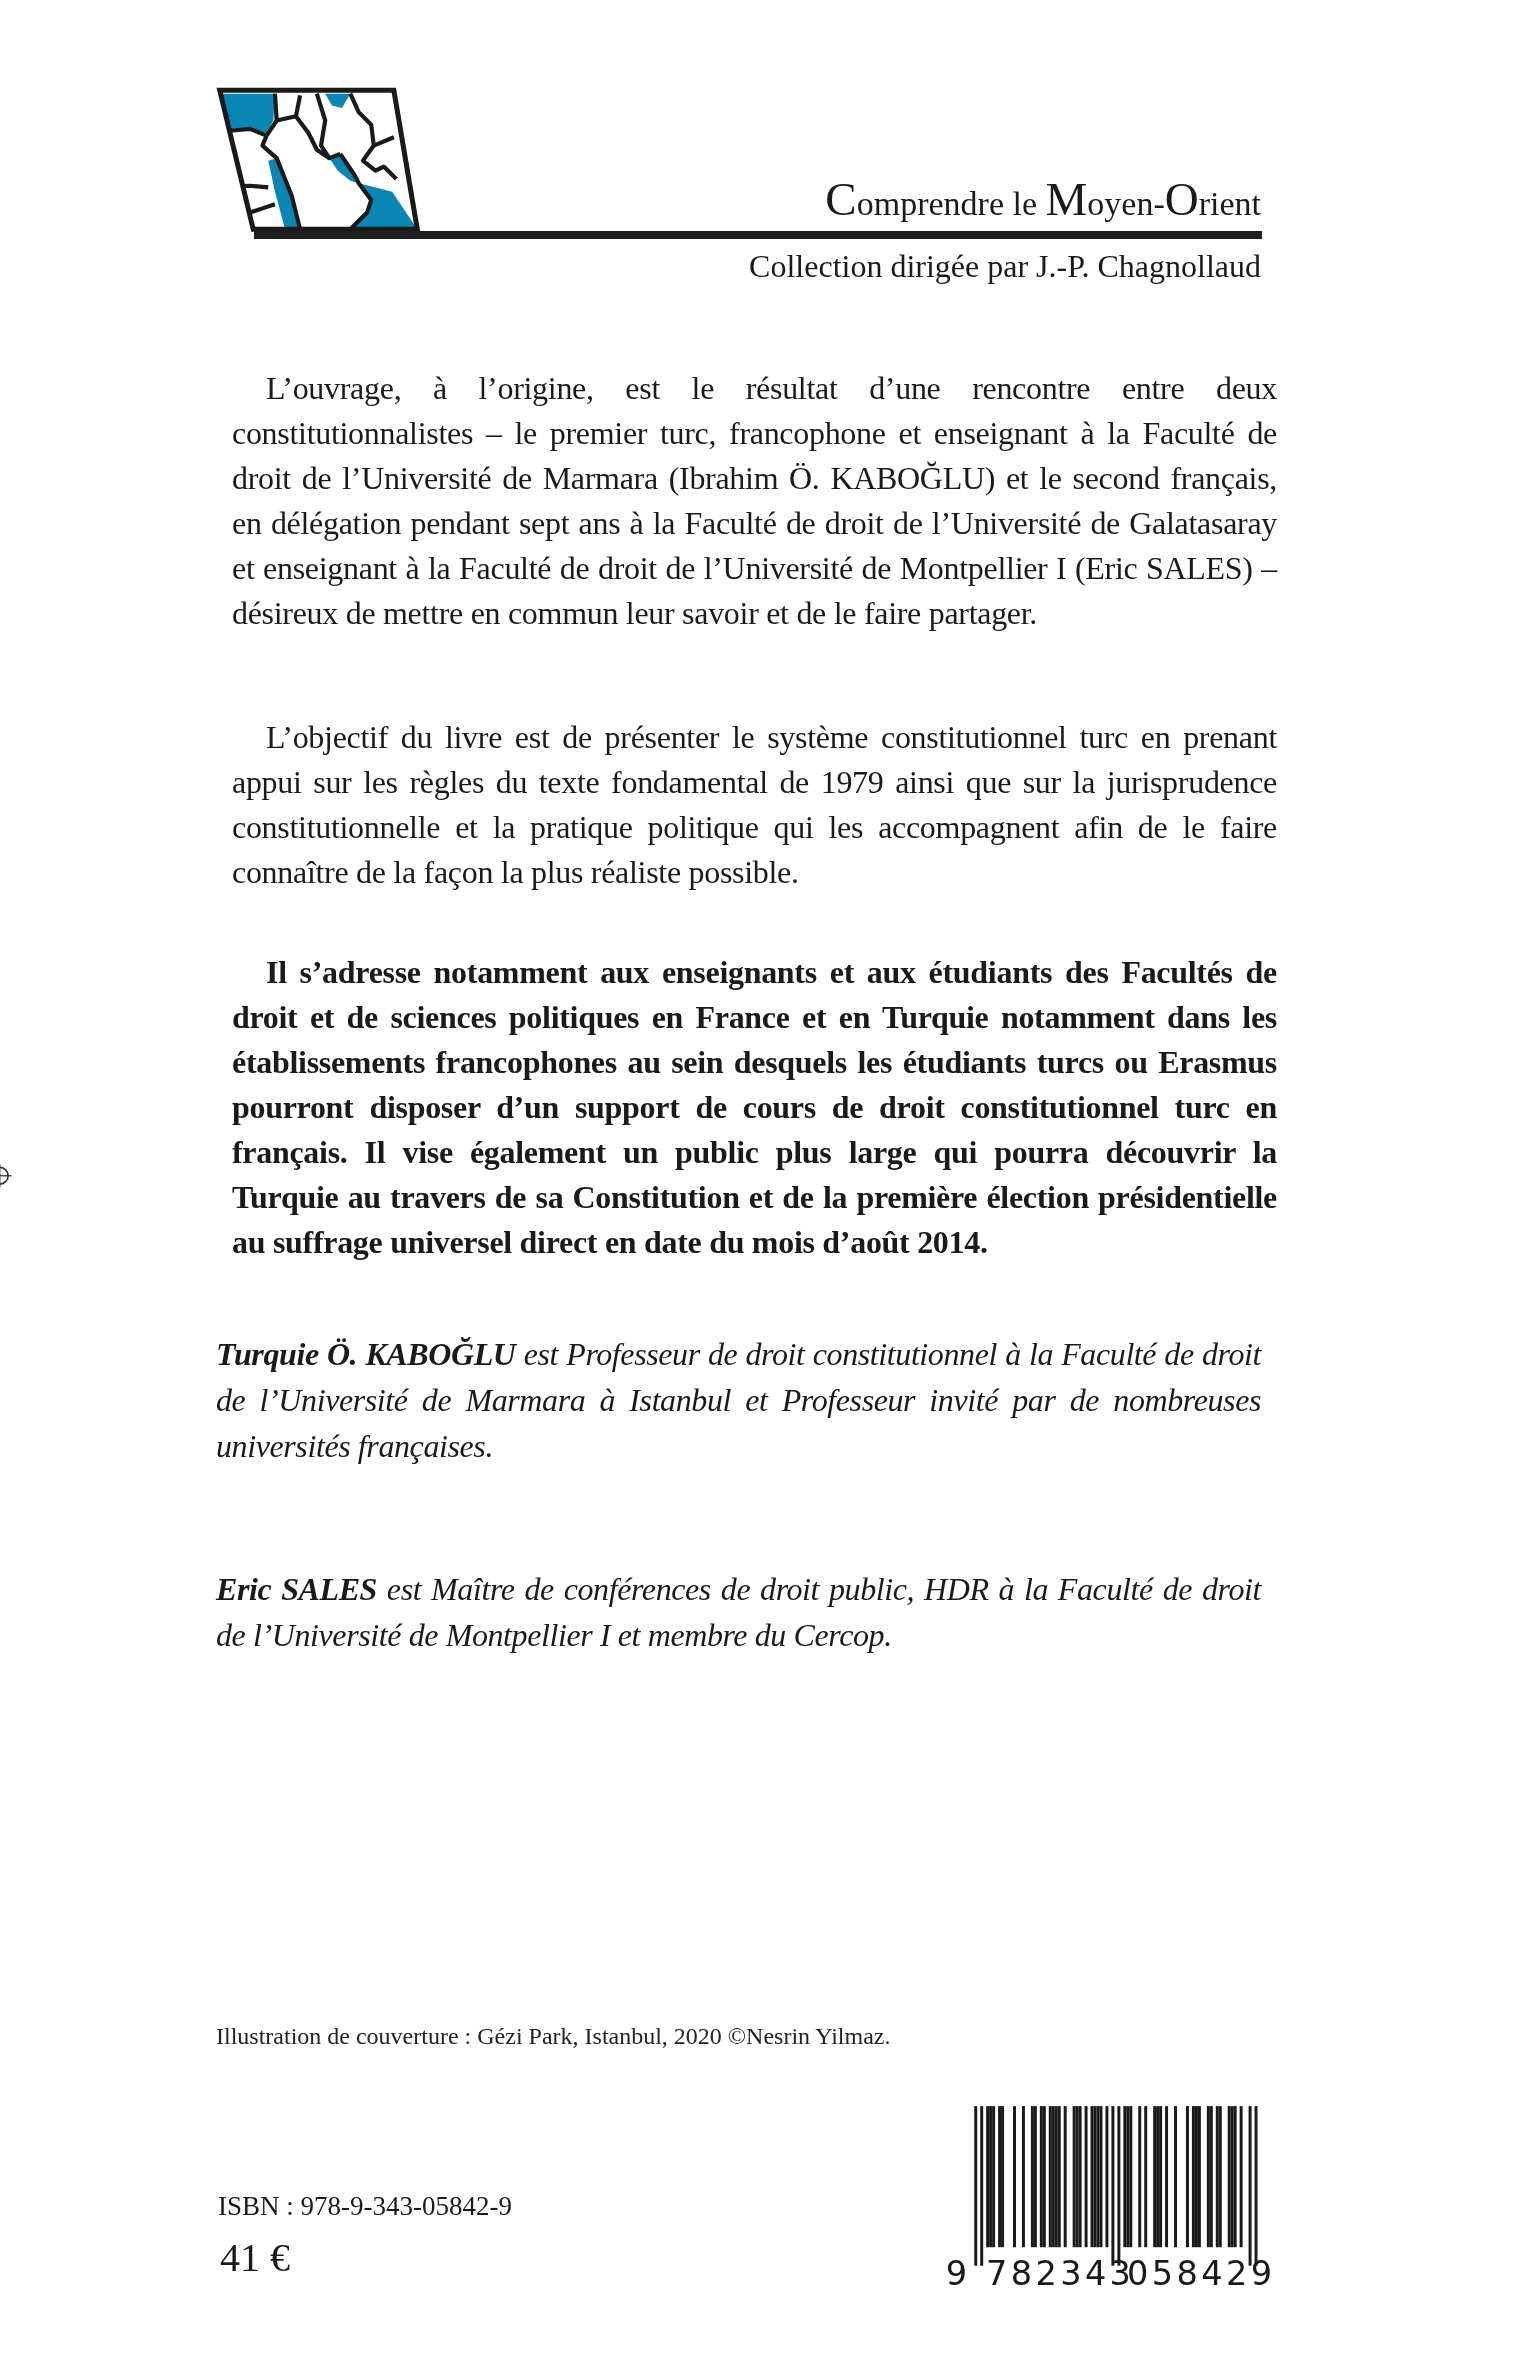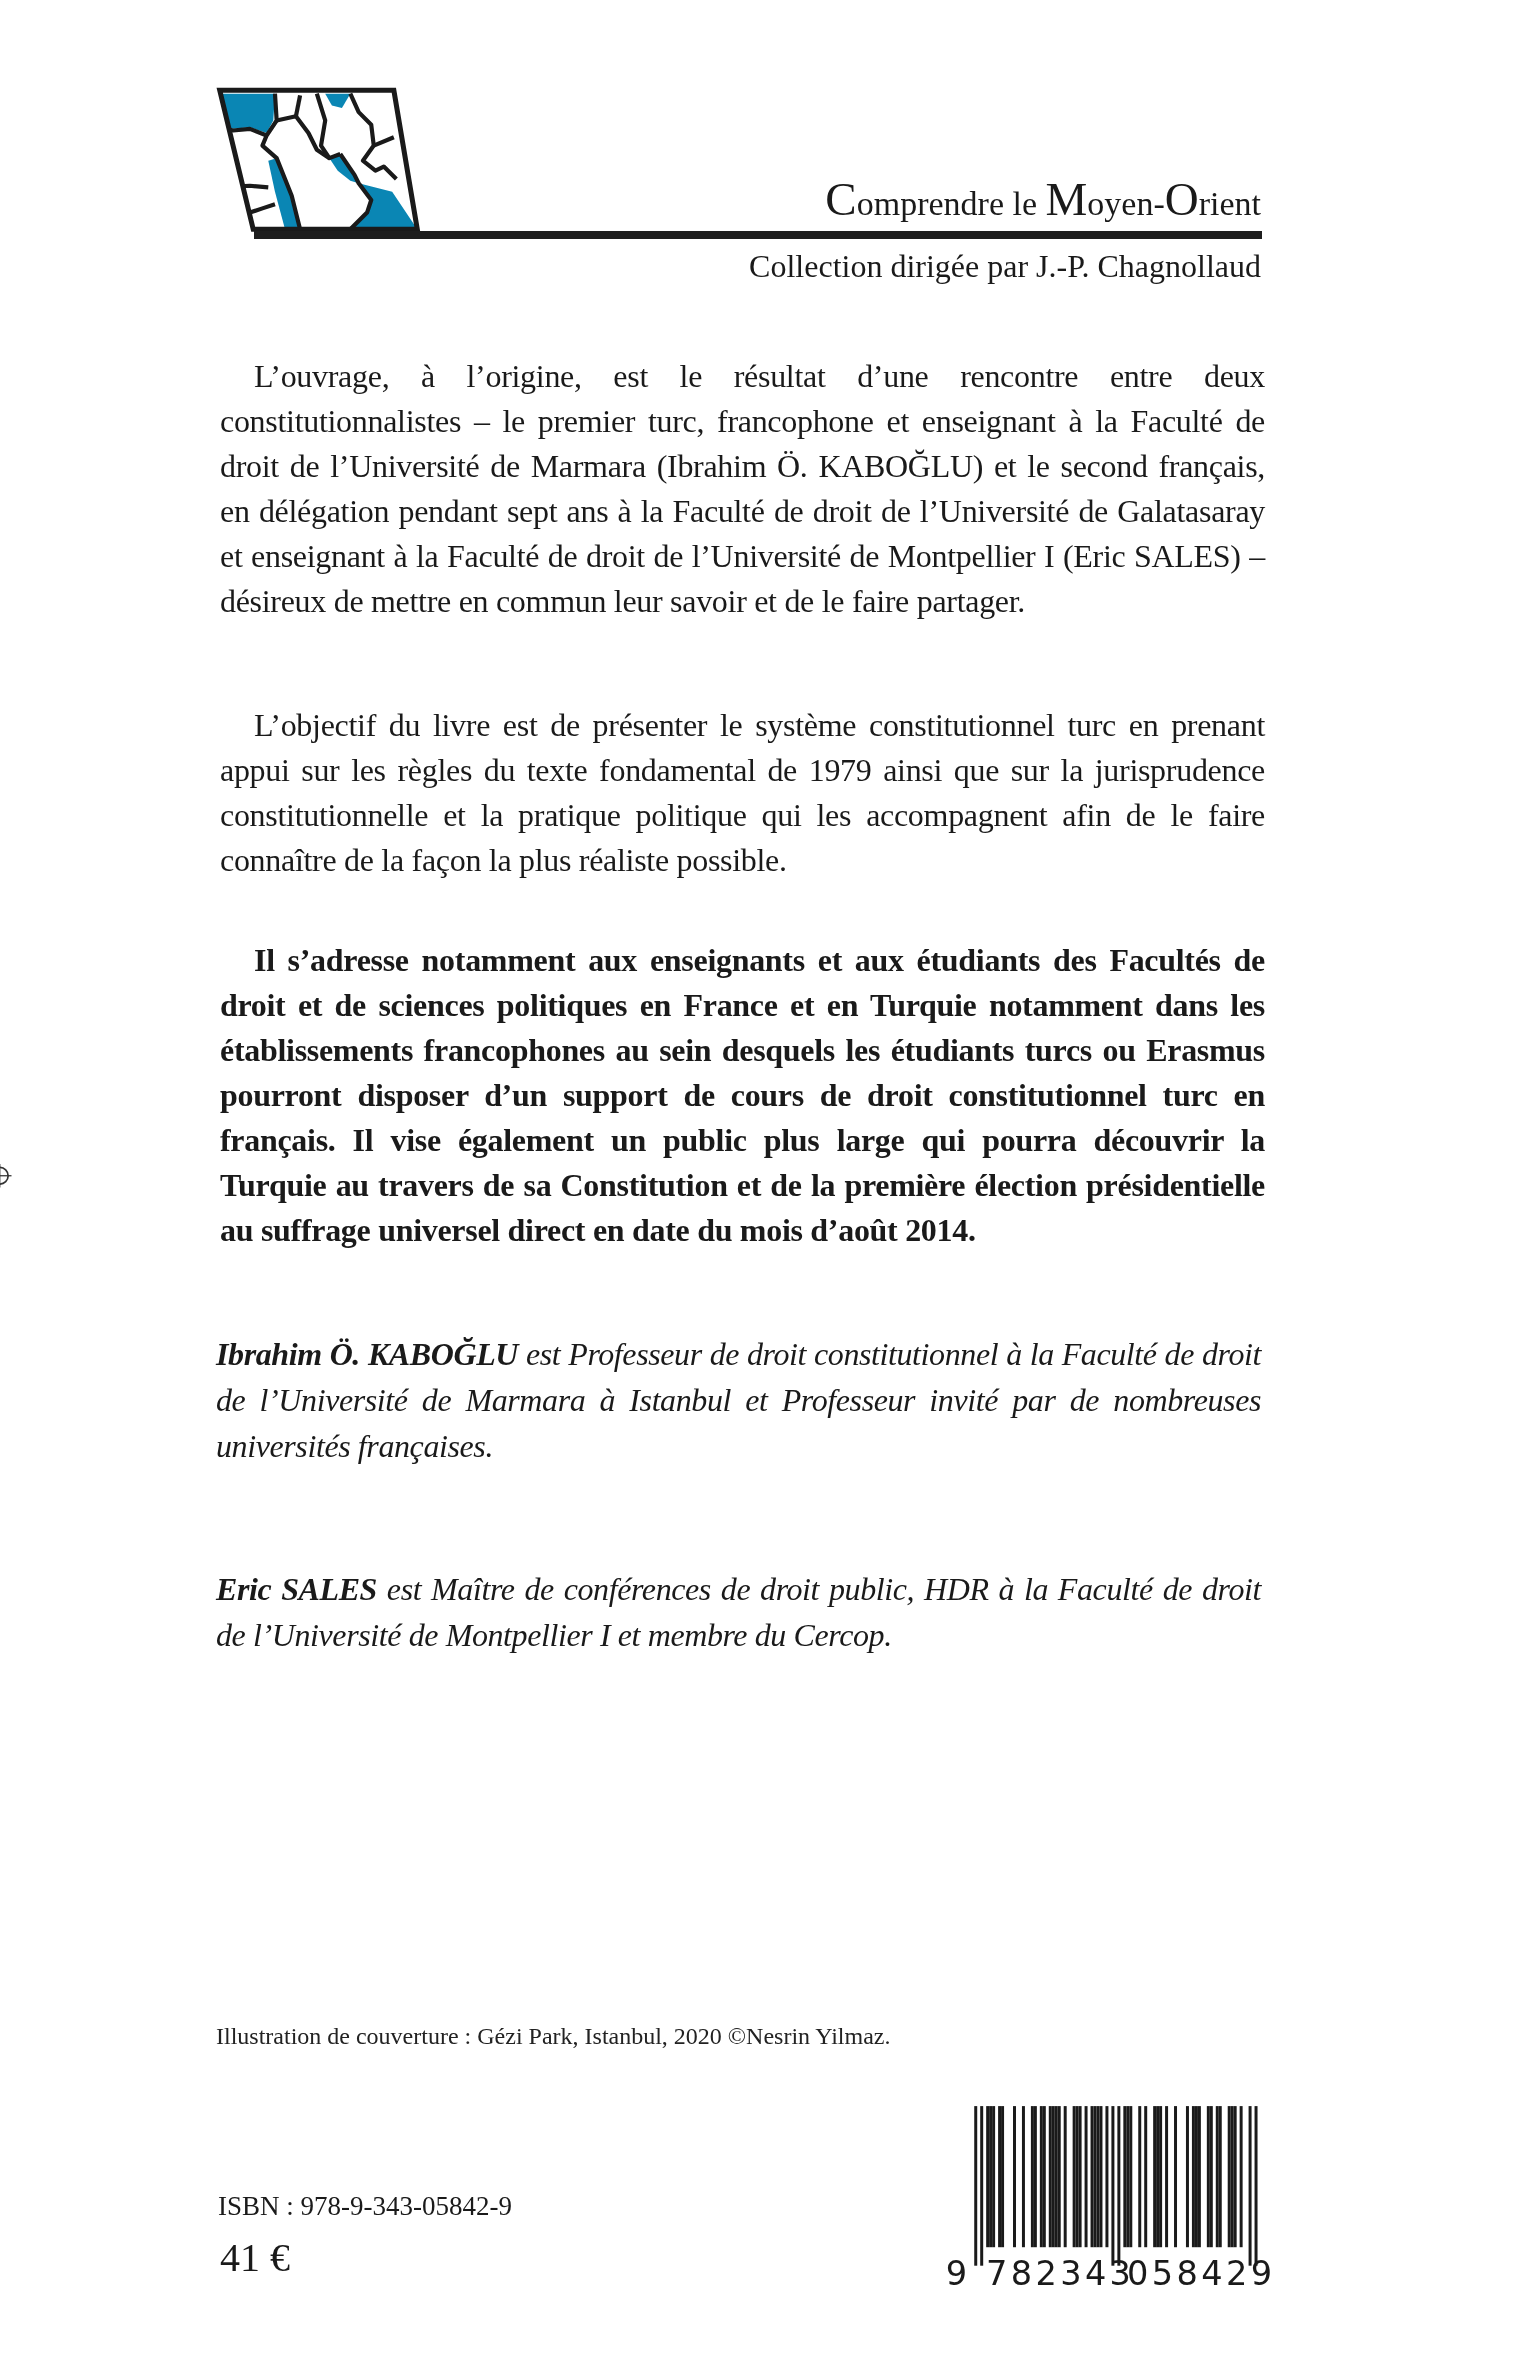--- a/index.html
+++ b/index.html
@@ -7,21 +7,21 @@
          font-family: "Liberation Serif", "DejaVu Serif", serif; color: #1a1a1a; }
 
   .logo { position: absolute; left: 216px; top: 87px; width: 277px; height: 149px; }
   .rule { position: absolute; left: 254px; top: 231px; width: 1008px; height: 8.4px; background: #1e1e1e; }
 
   .series-title { position: absolute; right: 273px; top: 172px; font-size: 34px; white-space: nowrap; text-align: center; }
   .series-title .cap { font-size: 47px; }
   .series-sub { position: absolute; right: 273px; top: 248px; font-size: 32px; white-space: nowrap; }
 
   .body-text { position: absolute; left: 216px; width: 1045px; font-size: 32px; line-height: 45px;
-               text-align: justify; text-indent: 34px; margin: 4px; letter-spacing: -0.3px; }
+               text-align: justify; text-indent: 34px; margin: 16px; letter-spacing: -0.3px; }
   .p1 { top: 350px; }
   .p2 { top: 699px; }
   .p3 { top: 934px; font-weight: bold; }
 
   .bio { position: absolute; left: 216px; width: 1045px; font-size: 32px; line-height: 46px;
          font-style: italic; margin: 0; text-align: justify; letter-spacing: -0.4px; }
   .bio b { font-weight: bold; }
   .bio1 { top: 1331px; }
   .bio2 { top: 1566px; }
 
@@ -73,21 +73,21 @@
 
 <div class="series-title">
   <span class="cap">C</span><span>omprendre le </span><span class="cap">M</span><span>oyen-</span><span class="cap">O</span><span>rient</span>
 </div>
 <div class="series-sub">Collection dirigée par J.-P. Chagnollaud</div>
 
 <p class="body-text p1">L’ouvrage, à l’origine, est le résultat d’une rencontre entre deux constitutionnalistes – le premier turc, francophone et enseignant à la Faculté de droit de l’Université de Marmara (Ibrahim Ö. KABOĞLU) et le second français, en délégation pendant sept ans à la Faculté de droit de l’Université de Galatasaray et enseignant à la Faculté de droit de l’Université de Montpellier I (Eric SALES) – désireux de mettre en commun leur savoir et de le faire partager.</p>
 <p class="body-text p2">L’objectif du livre est de présenter le système constitutionnel turc en prenant appui sur les règles du texte fondamental de 1979 ainsi que sur la jurisprudence constitutionnelle et la pratique politique qui les accompagnent afin de le faire connaître de la façon la plus réaliste possible.</p>
 <p class="body-text p3">Il s’adresse notamment aux enseignants et aux étudiants des Facultés de droit et de sciences politiques en France et en Turquie notamment dans les établissements francophones au sein desquels les étudiants turcs ou Erasmus pourront disposer d’un support de cours de droit constitutionnel turc en français. Il vise également un public plus large qui pourra découvrir la Turquie au travers de sa Constitution et de la première élection présidentielle au suffrage universel direct en date du mois d’août 2014.</p>
 
-<p class="bio bio1"><b>Ibrahim Ö. KABOĞLU</b><span> est Professeur de droit constitutionnel à la Faculté de droit de l’Université de Marmara à Istanbul et Professeur invité par de nombreuses universités françaises.</span></p>
+<p class="bio bio1"><b>Turquie Ö. KABOĞLU</b><span> est Professeur de droit constitutionnel à la Faculté de droit de l’Université de Marmara à Istanbul et Professeur invité par de nombreuses universités françaises.</span></p>
 <p class="bio bio2"><b>Eric SALES</b><span> est Maître de conférences de droit public, HDR à la Faculté de droit de l’Université de Montpellier I et membre du Cercop.</span></p>
 
 <div class="credit">Illustration de couverture : Gézi Park, Istanbul, 2020 ©Nesrin Yilmaz.</div>
 <div class="isbn">ISBN : 978-9-343-05842-9</div>
 <div class="price">41 €</div>
 
 <svg class="barcode" viewBox="0 0 400 220">
   <g fill="#1a1a1a" id="bars">
       <rect x="36.00" y="0" width="3.55" height="190"></rect>
       <rect x="43.10" y="0" width="3.55" height="190"></rect>

